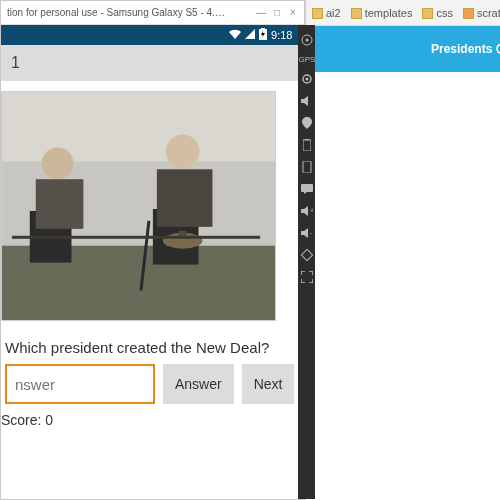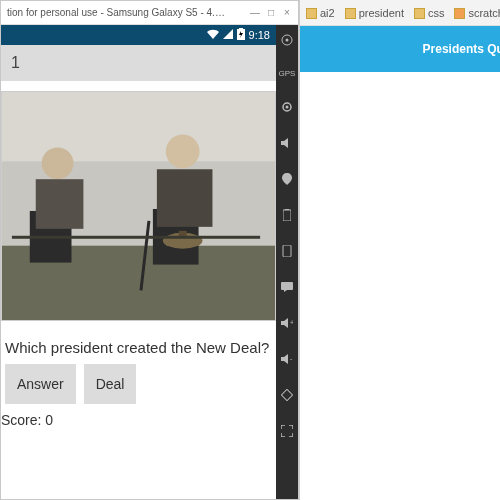--- a/index.html
+++ b/index.html
@@ -26,21 +26,21 @@
     justify-content: space-between;
   }
   .win-title .txt { white-space: nowrap; overflow: hidden; text-overflow: ellipsis; max-width: 220px; }
   .win-ctrls { display: flex; gap: 6px; font-size: 10px; color: #888; }
   .win-ctrls span { width: 10px; text-align: center; cursor: default; }
   .emu-body { flex: 1; display: flex; background: #000; }
   .screen-col { flex: 1; background: #fff; display: flex; flex-direction: column; }
   .side-col {
     width: 22px; background: #2d2d2d;
     display: flex; flex-direction: column; align-items: center;
-    gap: 22px; padding-top: 8px; color: #bbb; font-size: 10px;
+    gap: 8px; padding-top: 8px; color: #bbb; font-size: 10px;
   }
   .side-ic { width: 14px; height: 14px; display:flex; align-items:center; justify-content:center; cursor:pointer; }
   .side-ic svg { fill:#bbb; }
   .side-lbl { font-size: 8px; color:#bbb; }
   
   .statusbar {
     height: 20px; background: #0c4a6e; color: #fff;
     display: flex; align-items: center; justify-content: flex-end;
     font-size: 11px; padding: 0 6px; gap: 4px;
     font-family: "Helvetica Neue", Arial, sans-serif;
@@ -166,22 +166,23 @@
               <circle cx="182" cy="60" r="17" fill="#d2bfa2"></circle>
               <rect x="156" y="78" width="56" height="58" fill="#4a463f"></rect>
               <ellipse cx="182" cy="150" rx="20" ry="8" fill="#7a6a4a"></ellipse>
               <rect x="178" y="140" width="8" height="6" fill="#5a4c34"></rect>
               <line x1="148" y1="130" x2="140" y2="200" stroke="#2a2a2a" stroke-width="3"></line>
               <rect x="10" y="145" width="250" height="3" fill="#3a3a30"></rect>
             </svg>
           </div>
           <div class="question">Which president created the New Deal?</div>
           <div class="row">
+            <input class="answer-input" type="text" placeholder="nswer" style="">
             <button class="btn">Answer</button>
-            <button class="btn">Deal</button>
+            <button class="btn">Next</button>
           </div>
           <div class="score">Score: 0</div>
         </div>
       </div>
       <div class="side-col">
         <div class="side-ic">
           <svg width="12" height="12" viewBox="0 0 12 12">
               <circle cx="6" cy="6" r="5" fill="none" stroke="#bbb" stroke-width="1"></circle>
               <circle cx="6" cy="6" r="1.5"></circle>
             </svg>
@@ -247,21 +248,21 @@
   </div>
 
   <div class="browser">
     <div class="bookmarks">
       <div class="bm">
           <span class="fico"></span>
           <span>ai2</span>
         </div>
       <div class="bm">
           <span class="fico"></span>
-          <span>president</span>
+          <span>templates</span>
         </div>
       <div class="bm">
           <span class="fico"></span>
           <span>css</span>
         </div>
       <div class="bm">
           <span class="sico"></span>
           <span>scratch</span>
         </div>
     </div>

